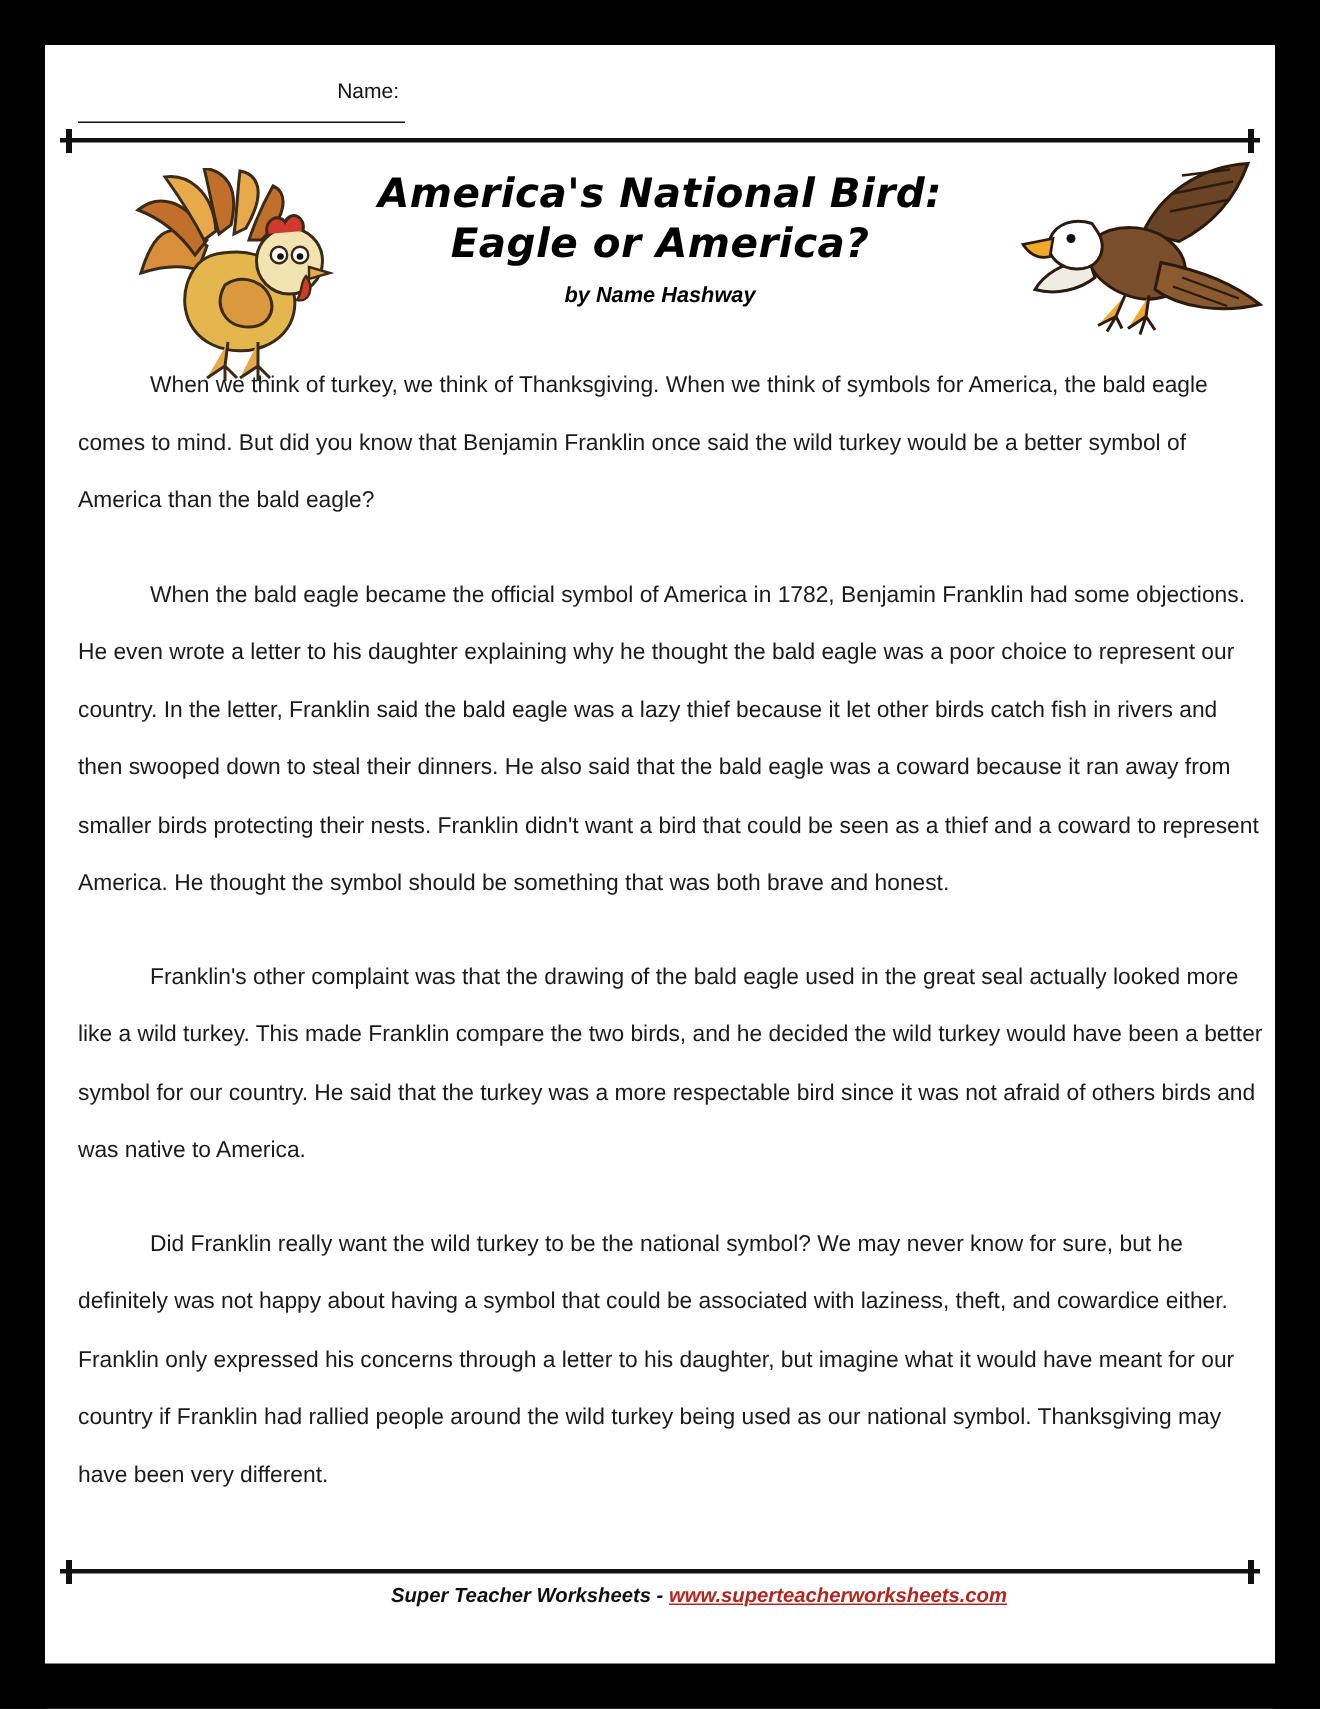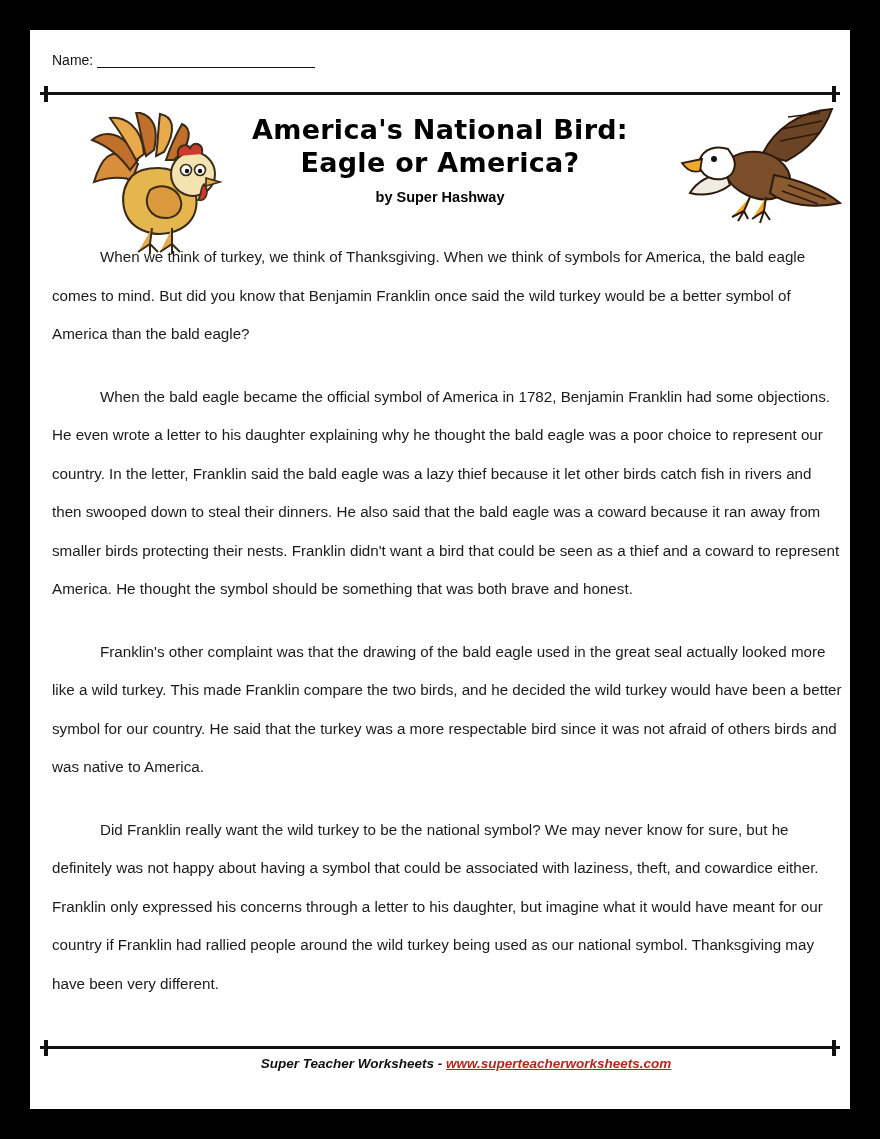--- a/index.html
+++ b/index.html
@@ -39,20 +39,21 @@
 
   
   .name-row {
     position: absolute;
     left: 22px;
     top: 22px;
     font-size: 14px;
     color: #111;
     display: flex;
     align-items: flex-end;
+    flex-direction: column;
   }
   .name-label { margin-right: 4px; }
   .name-line {
     display: inline-block;
     width: 218px;
     border-bottom: 1.5px solid #111;
     height: 13px;
   }
 
   
@@ -81,20 +82,21 @@
     top: 70px;
     width: 820px;
     height: 135px;
   }
   .title-block {
     position: absolute;
     left: 180px;
     top: 14px;
     width: 460px;
     text-align: center;
+    font-style: italic;
   }
   .title {
     font-family: "DejaVu Sans", sans-serif;
     font-weight: bold;
     font-size: 27px;
     color: #000;
     line-height: 1.22;
     letter-spacing: 0.3px;
   }
   .byline {
@@ -240,21 +242,21 @@
         <path d="M80 92 L 74 106 L 62 112 M74 106 L 78 114 M74 106 L 68 116"></path>
         <path d="M96 92 L 94 106 L 82 114 M94 106 L 100 115 M94 106 L 90 118"></path>
       </g>
     </svg>
 
     <div class="title-block">
       <div class="title">
         <div>America's National Bird:</div>
         <div>Eagle or America?</div>
       </div>
-      <div class="byline">by Super Hashway</div>
+      <div class="byline">by Name Hashway</div>
     </div>
   </div>
 
   <div class="body">
     <p>When we think of turkey, we think of Thanksgiving.  When we think of symbols for America, the bald eagle comes to mind.  But did you know that Benjamin Franklin once said the wild turkey would be a better symbol of America than the bald eagle?</p>
     <p>When the bald eagle became the official symbol of America in 1782, Benjamin Franklin had some objections. He even wrote a letter to his daughter explaining why he thought the bald eagle was a poor choice to represent our country. In the letter, Franklin said the bald eagle was a lazy thief because it  let other birds catch fish in rivers and then swooped down to steal their dinners. He also said that the bald eagle was a coward because it ran away from smaller birds protecting their nests. Franklin didn't want a bird that could be seen as a thief and a coward to represent America. He thought the symbol should be something that was both brave and honest.</p>
     <p>Franklin's other complaint was that the drawing of the bald eagle used in the great seal actually looked more like a wild turkey. This made Franklin compare the two birds, and he decided the wild turkey would have been a better symbol for our country. He said that the turkey was a more respectable bird since it was not afraid of others birds and was native to America.</p>
     <p>Did Franklin really want the wild turkey to be the national symbol? We may never know for sure, but he definitely was not happy about having a symbol that could be associated with laziness, theft, and cowardice either. Franklin only expressed his concerns through a letter to his daughter, but imagine what it would have meant for our country if Franklin had rallied people around the wild turkey being used as our national symbol. Thanksgiving may have been very different.</p>
   </div>
 

